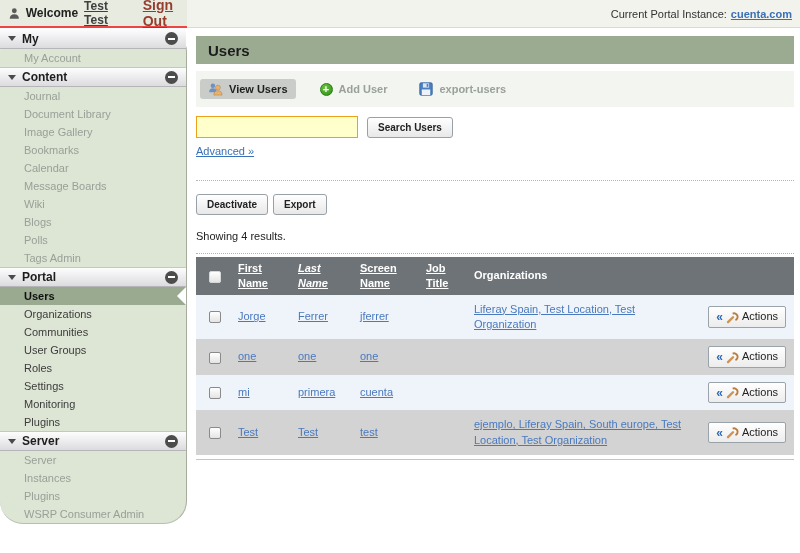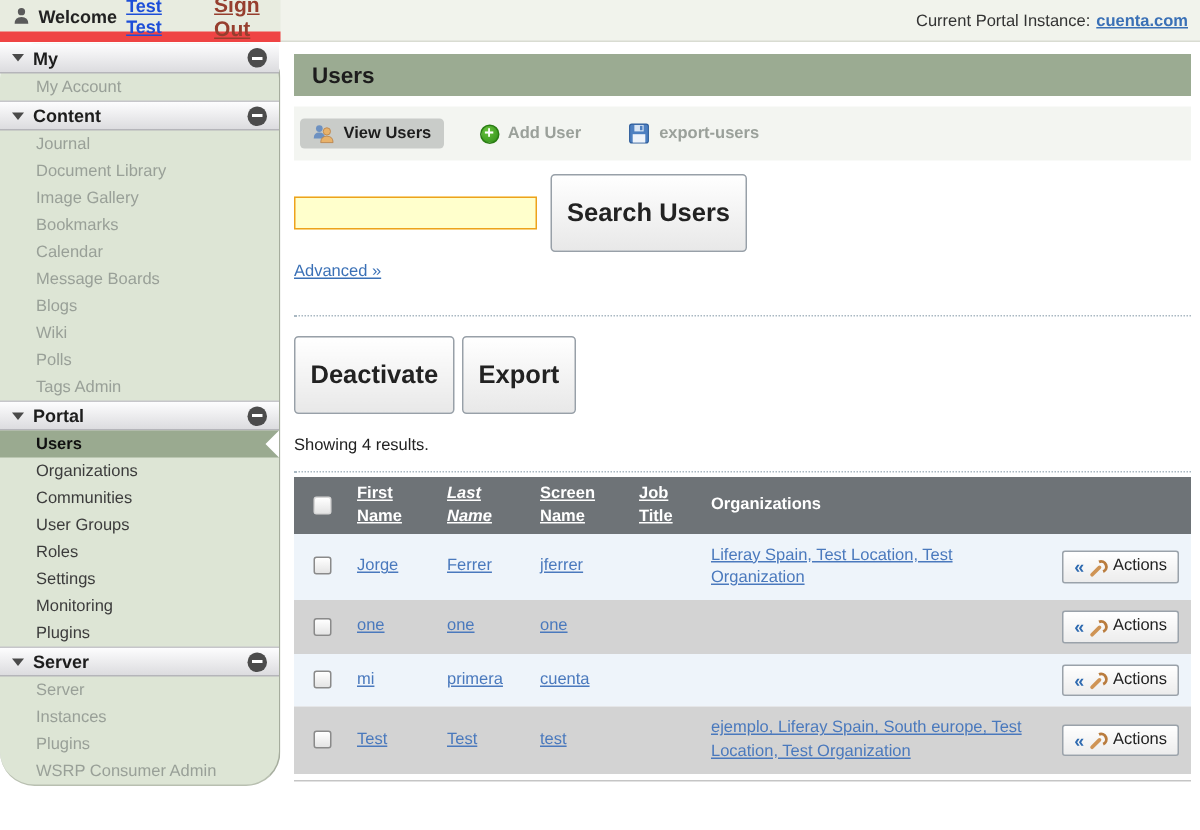--- a/index.html
+++ b/index.html
@@ -3,24 +3,24 @@
 <meta charset="utf-8">
 <style>
   * { margin: 0; padding: 0; box-sizing: border-box; }
   html, body { width: 800px; height: 553px; overflow: hidden; background: #fff;
     font-family: "Liberation Sans", sans-serif; font-size: 11px; color: #333; }
 
   
   .topbar { position: absolute; left: 0; top: 0; width: 800px; height: 28px;
     background: #f1f3ec; border-bottom: 1px solid #d9dcd2; }
   .topbar-left { position: absolute; left: 0; top: 0; width: 187px; height: 28px;
-    background: #e8ece0; border-bottom: 7px solid #ef4444;
+    background: #e8ece0; border-bottom: 2px solid #ef4444;
     display: flex; align-items: center; padding-left: 9px; gap: 6px; }
   .welcome-label { font-weight: bold; color: #222; font-size: 12px; }
-  .user-link { color: #1d4ed8; font-weight: bold; text-decoration: underline; font-size: 12px; cursor: pointer; }
+  .user-link { color: #404040; font-weight: bold; text-decoration: underline; font-size: 12px; cursor: pointer; }
   .signout-link { color: #963e2e; font-weight: bold; text-decoration: underline; font-size: 14px;
     margin-left: 14px; cursor: pointer; }
   .topbar-right { position: absolute; right: 8px; top: 0; height: 28px;
     display: flex; align-items: center; gap: 4px; }
   .instance-label { color: #333; font-size: 11px; margin-left: 25px; }
   .instance-link { color: #3a70b6; font-weight: bold; text-decoration: underline; cursor: pointer; }
 
   
   .sidebar { position: absolute; left: 0; top: 29px; width: 187px;
     background: #dde5d5; border-right: 1px solid #a6ad9e; border-bottom: 1px solid #b8bfb0; border-radius: 23px; }
@@ -58,21 +58,21 @@
   .add-icon { width: 13px; height: 13px; border-radius: 50%;
     background: radial-gradient(circle at 35% 30%, #67c33d, #2f8d17);
     border: 1px solid #2a7d14; color: #fff; font-weight: bold; font-size: 11px;
     line-height: 11px; display: flex; align-items: center; justify-content: center; }
 
   .search-row { margin-top: 9px; display: flex; align-items: center; gap: 9px; }
   .search-input { width: 162px; height: 22px; background: #ffffcc;
     border: 1px solid #eda21c; padding: 0 4px; font-family: "Liberation Sans", sans-serif;
     font-size: 11px; outline: none; }
   .btn { display: inline-flex; align-items: center; justify-content: center;
-    padding: 15px 10px; font-family: "Liberation Sans", sans-serif; font-size: 17px;
+    padding: 4px 10px; font-family: "Liberation Sans", sans-serif; font-size: 10px;
     font-weight: bold; color: #222; background: linear-gradient(#ffffff, #e8e8e8);
     border: 1px solid #98a0a8; border-radius: 3px; cursor: pointer; }
   .advanced-link { display: inline-block; margin-top: 7px; color: #3a70b6;
     text-decoration: underline; cursor: pointer; }
 
   .dotted-sep { border-top: 1px dotted #a9b8c2; height: 0; }
   .sep-1 { margin-top: 23px; }
   .sep-2 { margin-top: 11px; }
 
   .toolbar-row { margin-top: 13px; display: flex; gap: 5px; }
@@ -135,22 +135,22 @@
     <span class="collapse-icon">
         <i></i>
       </span>
   </div>
   <div class="side-item dim">Journal</div>
   <div class="side-item dim">Document Library</div>
   <div class="side-item dim">Image Gallery</div>
   <div class="side-item dim">Bookmarks</div>
   <div class="side-item dim">Calendar</div>
   <div class="side-item dim">Message Boards</div>
+  <div class="side-item dim">Wiki</div>
   <div class="side-item dim">Blogs</div>
-  <div class="side-item dim">Wiki</div>
   <div class="side-item dim">Polls</div>
   <div class="side-item dim">Tags Admin</div>
 
   <div class="section-header">
     <span class="caret-down"></span>
     <span class="section-title">Portal</span>
     <span class="collapse-icon">
         <i></i>
       </span>
   </div>

